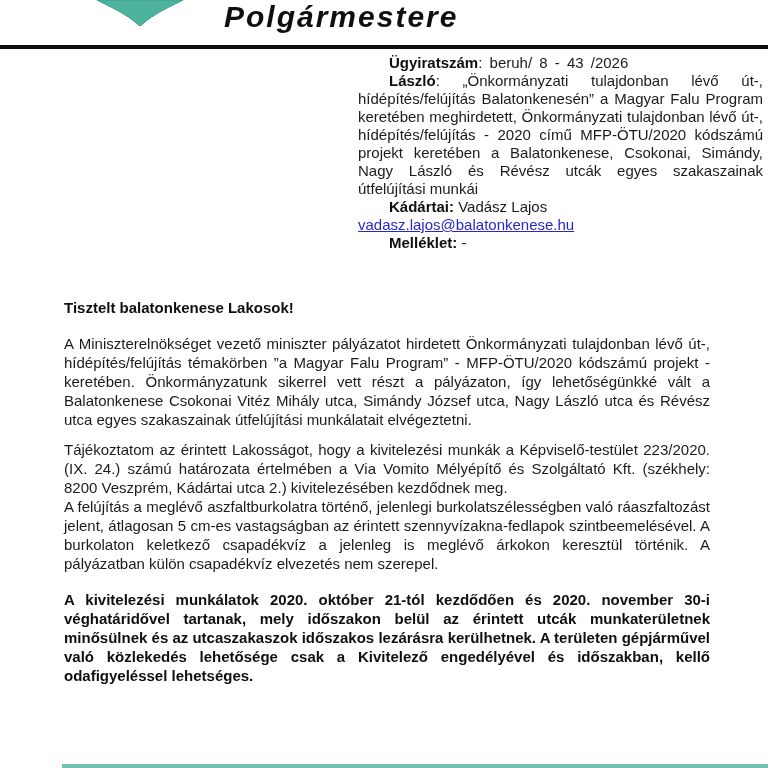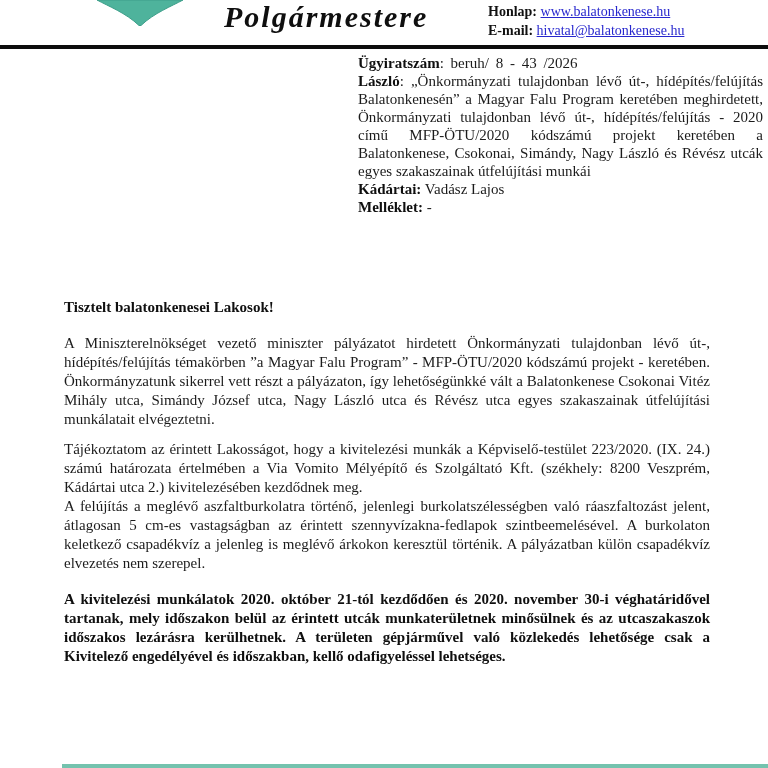--- a/index.html
+++ b/index.html
@@ -1,36 +1,36 @@
 <!DOCTYPE html>
 <html><head>
 <meta charset="utf-8">
 <style>
   html,body { margin:0; padding:0; background:#ffffff; }
   .page {
     position:relative; width:768px; height:768px; background:#ffffff;
-    font-family:Liberation Serif, serif; color:#1b1b1b;
+    font-family:Liberation Sans, sans-serif; color:#1b1b1b;
     overflow:hidden;
   }
   
   .logo { position:absolute; left:96px; top:0; width:88px; height:26px; }
   .title {
     position:absolute; left:224px; top:0; margin:0;
     font-size:30px; line-height:33px; font-weight:bold; font-style:italic;
     letter-spacing:2px; color:#0f0f0f;
   }
   .contact { position:absolute; left:488px; top:2px; font-size:14px; line-height:19px; white-space:nowrap; }
   .contact .lbl { font-weight:bold; color:#111; }
   .link { color:#2727ce; text-decoration:underline; cursor:pointer; }
   .rule { position:absolute; top:45px; left:0; width:768px; height:4px; background:#0d0d0d; }
   
   .meta { position:absolute; top:54px; left:358px; width:405px; font-size:15px; line-height:18px; }
   .meta p { margin:0; }
   .meta .just { text-align:justify; }
-  .meta b { font-weight:bold; color:#0f0f0f; }
+  .meta b { font-weight:bold; color:#0f0f0f;margin-left:31px; }
   .meta .sp { word-spacing:3px; }
   
   .bodytext { position:absolute; top:298px; left:64px; width:646px; font-size:15px; line-height:19px; }
   .bodytext p { margin:0; text-align:justify; }
   .bold { font-weight:bold; color:#0f0f0f; }
   .p-first { margin-top:17px !important; }
   .p-second { margin-top:11px !important; }
   .p-bold { margin-top:17px !important; }
   .p-last { margin-top:8px !important; }
   
@@ -42,42 +42,33 @@
 <div class="page">
 
   <div class="logo">
     <svg width="88" height="26" viewBox="0 0 88 26" xmlns="http://www.w3.org/2000/svg">
       <path d="M1,0 H87 C76,6 58,13 45,25.5 L43,25.5 C30,13 12,6 1,0 Z" fill="#4eb39c" stroke="#3c9e89" stroke-width="1"></path>
     </svg>
   </div>
 
   <h1 class="title">Polgármestere</h1>
 
-  <div class="contact">
-    <div>
-      <span class="lbl">Honlap:</span>
-      <a class="link">www.balatonkenese.hu</a>
-    </div>
-    <div>
-      <span class="lbl">E-mail:</span>
-      <a class="link">hivatal@balatonkenese.hu</a>
-    </div>
-  </div>
 
   <div class="rule"></div>
 
   <section class="meta">
     <p><b>Ügyiratszám</b><span class="sp">:  beruh/ 8 -  43  /2026</span></p>
     <p class="just"><b>László</b><span>: „Önkormányzati tulajdonban lévő út-, hídépítés/felújítás Balatonkenesén” a Magyar Falu Program keretében meghirdetett, Önkormányzati tulajdonban lévő út-, hídépítés/felújítás - 2020 című MFP-ÖTU/2020 kódszámú projekt keretében a Balatonkenese, Csokonai, Simándy, Nagy László és Révész utcák egyes szakaszainak útfelújítási munkái</span></p>
     <p><b>Kádártai:</b><span> Vadász Lajos</span></p>
+    <p><a class="link">vadasz.lajos@balatonkenese.hu</a></p>
     <p><b>Melléklet:</b><span> -</span></p>
   </section>
 
   <section class="bodytext">
-    <p class="bold">Tisztelt balatonkenesei Lakosok!</p>
+    <p class="bold">Tisztelt balatonkenese Lakosok!</p>
     <p class="p-first">A Miniszterelnökséget vezető miniszter pályázatot hirdetett Önkormányzati tulajdonban lévő út-, hídépítés/felújítás témakörben ”a Magyar Falu Program” - MFP-ÖTU/2020 kódszámú projekt - keretében. Önkormányzatunk sikerrel vett részt a pályázaton, így lehetőségünkké vált a Balatonkenese Csokonai Vitéz Mihály utca, Simándy József utca, Nagy László utca és Révész utca egyes szakaszainak útfelújítási munkálatait elvégeztetni.</p>
     <p class="p-second">Tájékoztatom az érintett Lakosságot, hogy a kivitelezési munkák a Képviselő-testület 223/2020. (IX. 24.) számú határozata értelmében a Via Vomito Mélyépítő és Szolgáltató Kft. (székhely: 8200 Veszprém, Kádártai utca 2.) kivitelezésében kezdődnek meg.</p>
     <p>A felújítás a meglévő aszfaltburkolatra történő, jelenlegi burkolatszélességben való ráaszfaltozást jelent, átlagosan 5 cm-es vastagságban az érintett szennyvízakna-fedlapok szintbeemelésével. A burkolaton keletkező csapadékvíz a jelenleg is meglévő árkokon keresztül történik. A pályázatban külön csapadékvíz elvezetés nem szerepel.</p>
     <p class="bold p-bold">A kivitelezési munkálatok 2020. október 21-tól kezdődően és 2020. november 30-i véghatáridővel tartanak, mely időszakon belül az érintett utcák munkaterületnek minősülnek és az utcaszakaszok időszakos lezárásra kerülhetnek. A területen gépjárművel való közlekedés lehetősége csak a Kivitelező engedélyével és időszakban, kellő odafigyeléssel lehetséges.</p>
   </section>
 
   <div class="accent"></div>
 
 </div>
 

